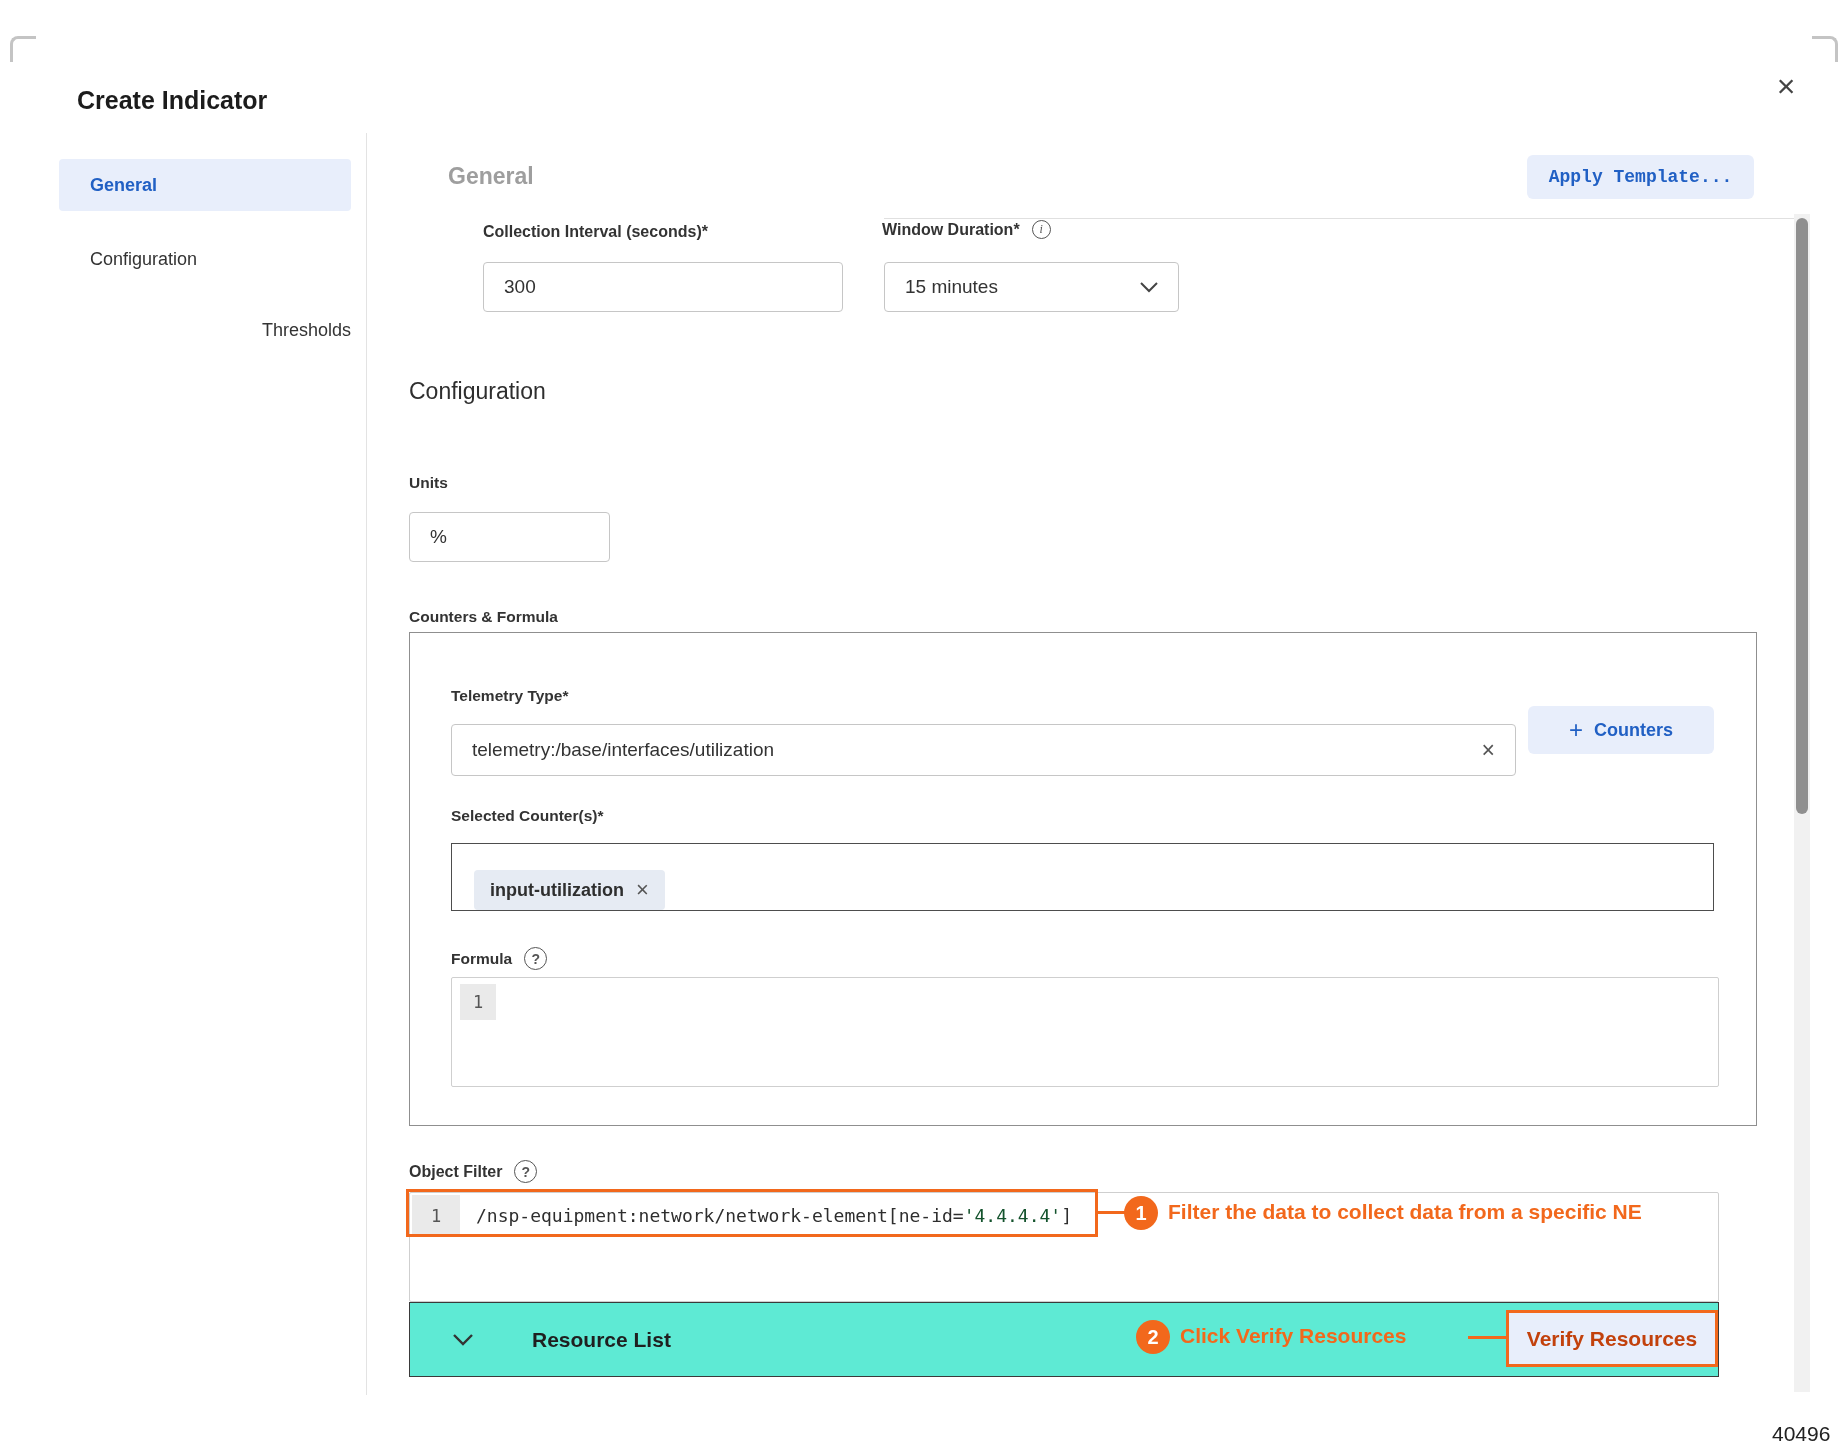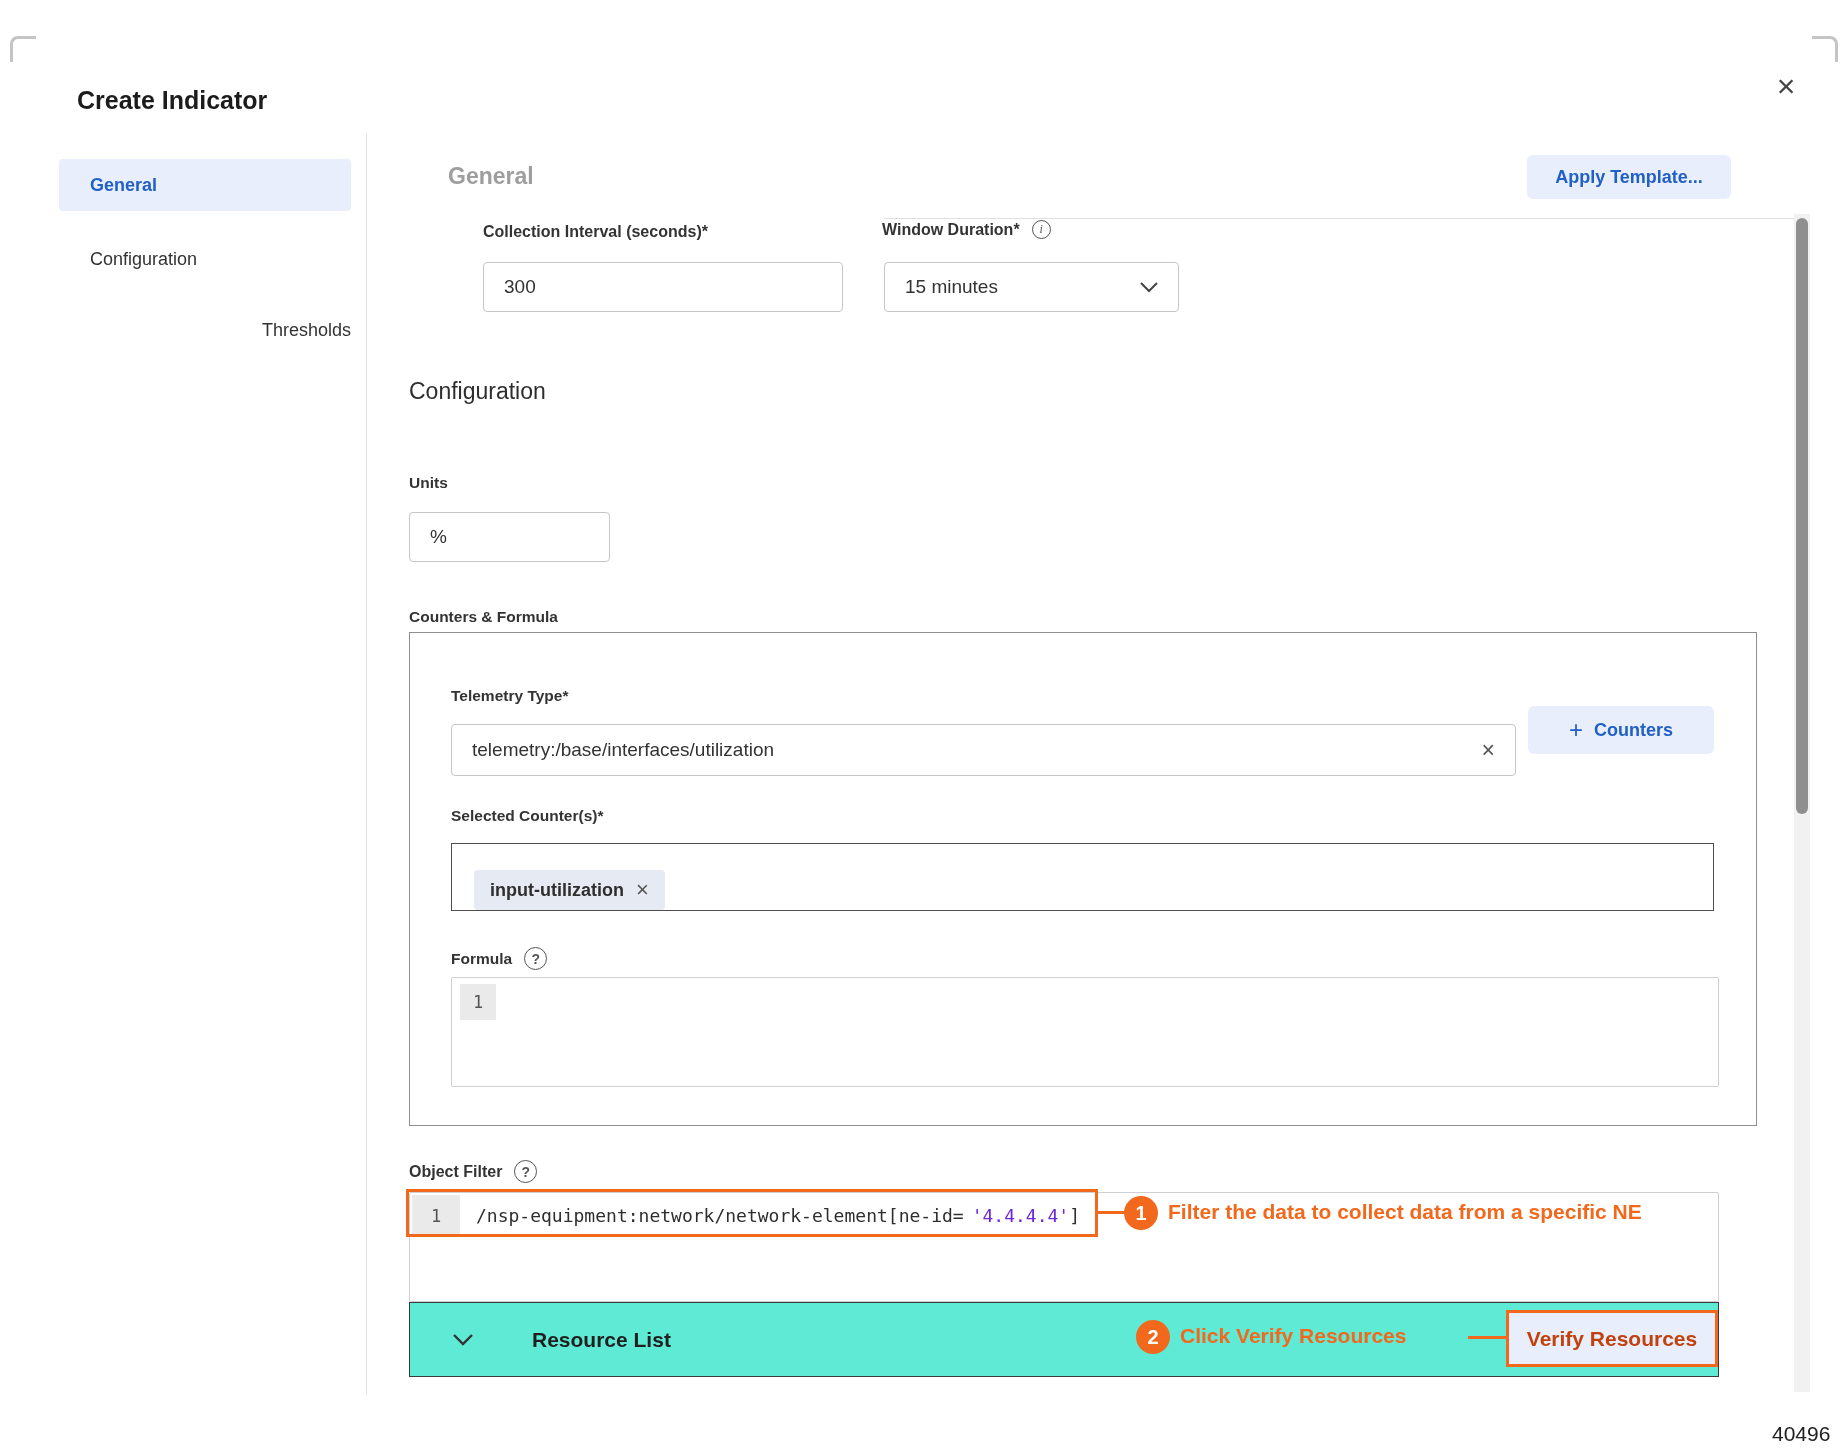--- a/index.html
+++ b/index.html
@@ -32,21 +32,21 @@
   .h2 { font-size:23px; color:#2e2e2e; font-weight:400; }
   .big-box { border:1px solid #8f8f8f; background:#fff; }
   .chip-box { border:1px solid #4d4d4d; background:#fff; display:flex; align-items:flex-end; padding:0 22px; }
   .chip { background:#e6ebf3; border-radius:4px; height:40px; display:flex; align-items:center;
     gap:12px; padding:0 16px; font-size:18px; font-weight:bold; color:#2e2e2e; }
   .chip .x { font-weight:400; font-size:22px; color:#555; cursor:pointer; line-height:1; }
   .editor { border:1px solid #cfcfcf; background:#fff; border-radius:2px; }
   .gutter { background:#eaeaea; display:flex; align-items:center; justify-content:center;
     font-family:"DejaVu Sans Mono", monospace; font-size:17px; color:#555; }
   .code { font-family:"DejaVu Sans Mono", monospace; font-size:18px; color:#2e2e2e; white-space:nowrap; }
-  .code .green { color:#6d28d9;margin-left:8px; }
+  .code .green { color:#14532d; }
   .help-circle { width:23px; height:23px; border:1.5px solid #555; border-radius:50%;
     display:flex; align-items:center; justify-content:center; font-size:14px; font-weight:bold;
     color:#555; background:#fff; }
   .info-circle { width:19px; height:19px; border:1.4px solid #555; border-radius:50%;
     display:flex; align-items:center; justify-content:center; font-size:12px; font-style:italic;
     color:#555; background:#fff; font-family:"Liberation Serif", serif; }
   .hl-box { border:3px solid #f2681c; background:transparent; }
   .badge { width:34px; height:34px; background:#f2681c; border-radius:50%; color:#fff;
     display:flex; align-items:center; justify-content:center; font-size:20px; font-weight:bold; }
   .note { font-size:21px; font-weight:bold; color:#f2681c; white-space:nowrap; }
@@ -78,21 +78,21 @@
     <span>Configuration</span>
   </div>
   <div class="side-item" style="margin-top:19px;justify-content:flex-end;">
     <span>Thresholds</span>
   </div>
 </div>
 
 <div class="abs vdivider" style="left:366px; top:133px; height:1262px;"></div>
 
 <div class="abs section-ghost" style="left:448px; top:163px;">General</div>
-<div class="abs blue-btn" style="left:1527px; top:155px; width:204px; height:44px; font-size:18px;">Apply Template...</div>
+<div class="abs blue-btn" style="left:1527px; top:155px; width:227px; height:44px; font-size:18px;font-family:Liberation Mono, monospace;">Apply Template...</div>
 
 <div class="abs hline" style="left:884px; top:218px; width:912px;"></div>
 
 <div class="abs scroll-track" style="left:1794px; top:214px; width:16px; height:1178px;">
   <div class="scroll-thumb abs" style="left:2px; top:4px; width:12px; height:596px;"></div>
 </div>
 
 <div class="abs label" style="left:483px; top:223px;">Collection Interval (seconds)*</div>
 <div class="abs input" style="left:483px; top:262px; width:360px; height:50px;">
   <span>300</span>

